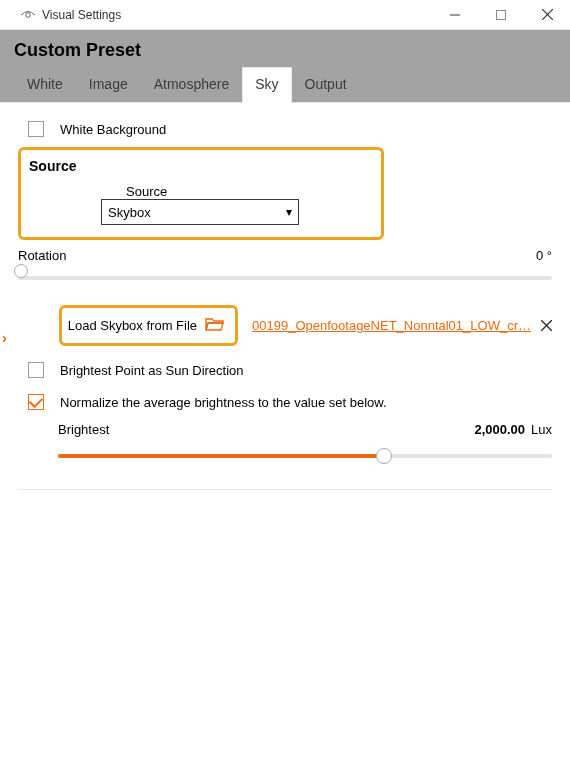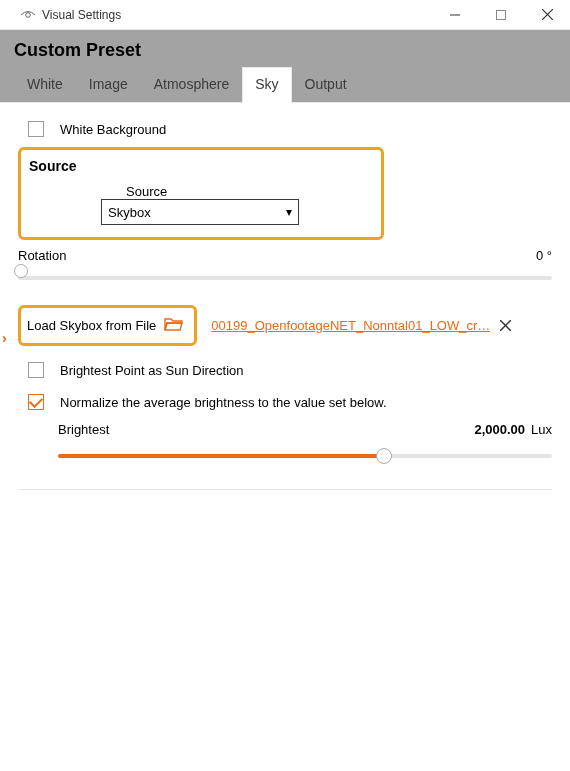--- a/index.html
+++ b/index.html
@@ -41,21 +41,21 @@
 
   .rotation-label { margin-top: 8px; }
   .rotation-row { display: flex; align-items: center; margin-top: 4px; }
   .slider-wrap { flex: 1; position: relative; height: 18px; display: flex; align-items: center; }
   .slider-track { position: absolute; left: 0; right: 0; height: 4px; background: #e4e4e4; border-radius: 2px; }
   .slider-thumb { position: absolute; top: -5px; width: 14px; height: 14px; border-radius: 50%; background: #fff; border: 1px solid #aaa; }
   .rot-val { margin-left: 10px; white-space: nowrap; }
 
   .load-box { margin-top: 18px; display: inline-flex; align-items: center; padding: 8px 10px 8px 6px; }
   .load-label { margin-right: 8px; }
-  .file-row { display: flex; align-items: center; margin-top: 18px; }
+  .file-row { display: flex; align-items: center; margin-top: 18px; justify-content: flex-end; }
   .filelink { color: #ea6b13; text-decoration: underline; max-width: 295px; white-space: nowrap; overflow: hidden; text-overflow: ellipsis; }
   .x-remove { margin-left: 10px; font-size: 14px; }
 
   .opt-row { display: flex; align-items: center; margin-top: 16px; }
   .brightness-block { margin-top: 12px; padding-left: 40px; }
   .bright-row { display: flex; align-items: center; }
   .bright-label { flex: 1; }
   .bright-val { font-weight: 700; margin-right: 6px; }
   .bright-unit { }
   .bright-slider { margin-top: 10px; position: relative; height: 18px; }

